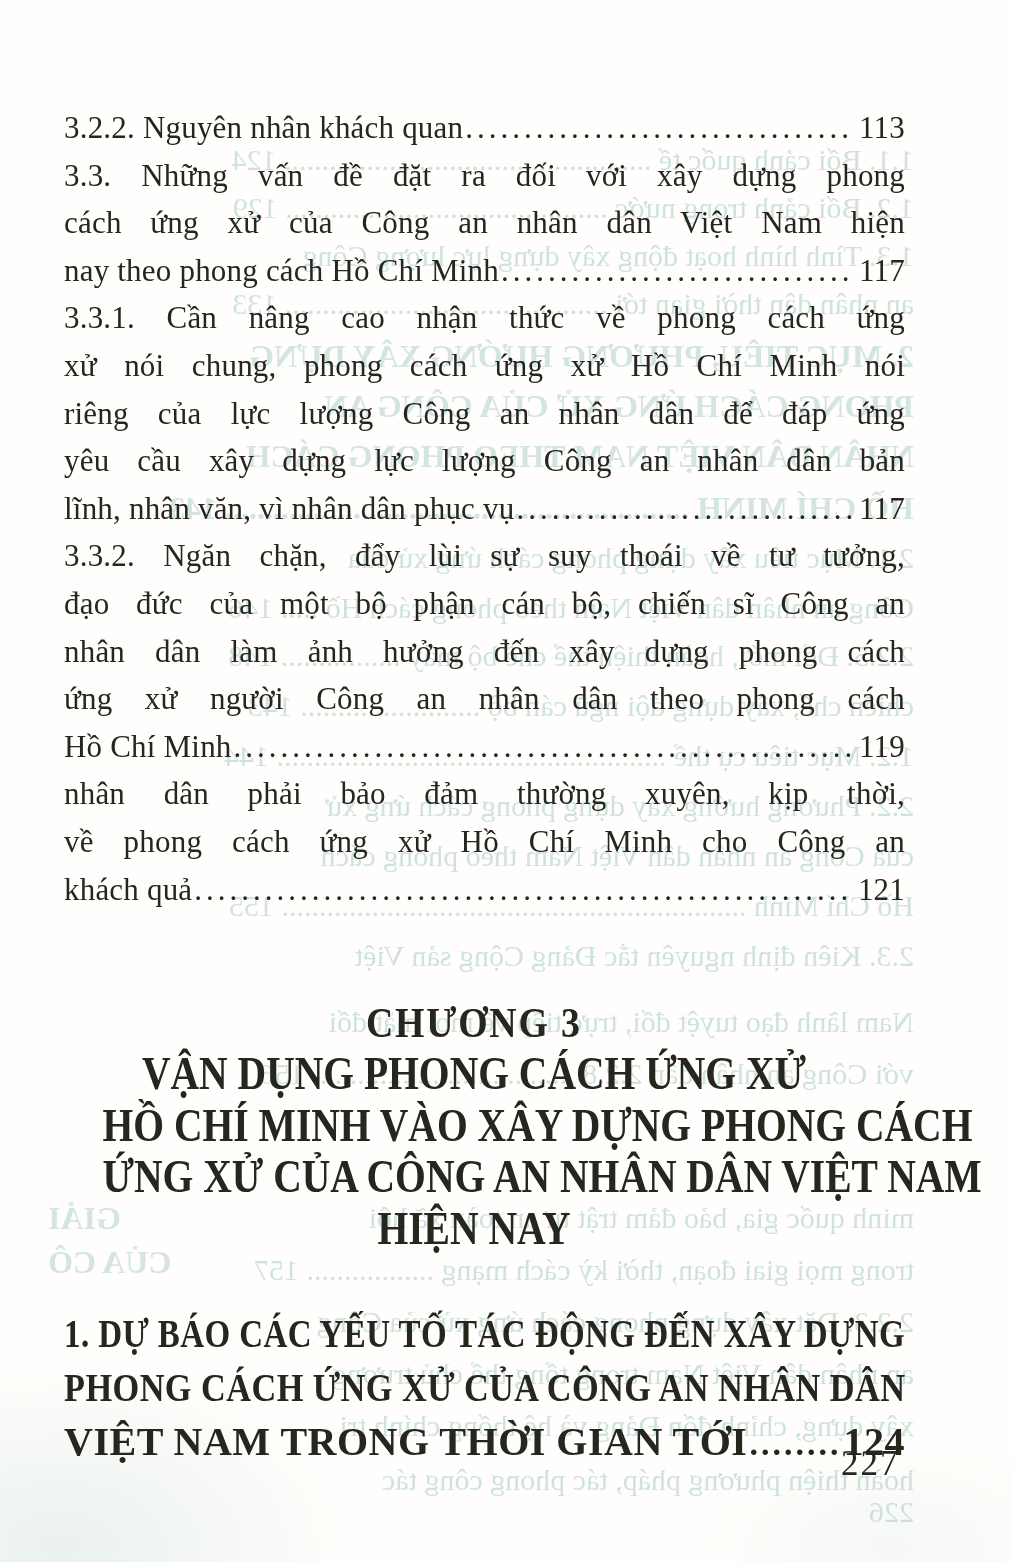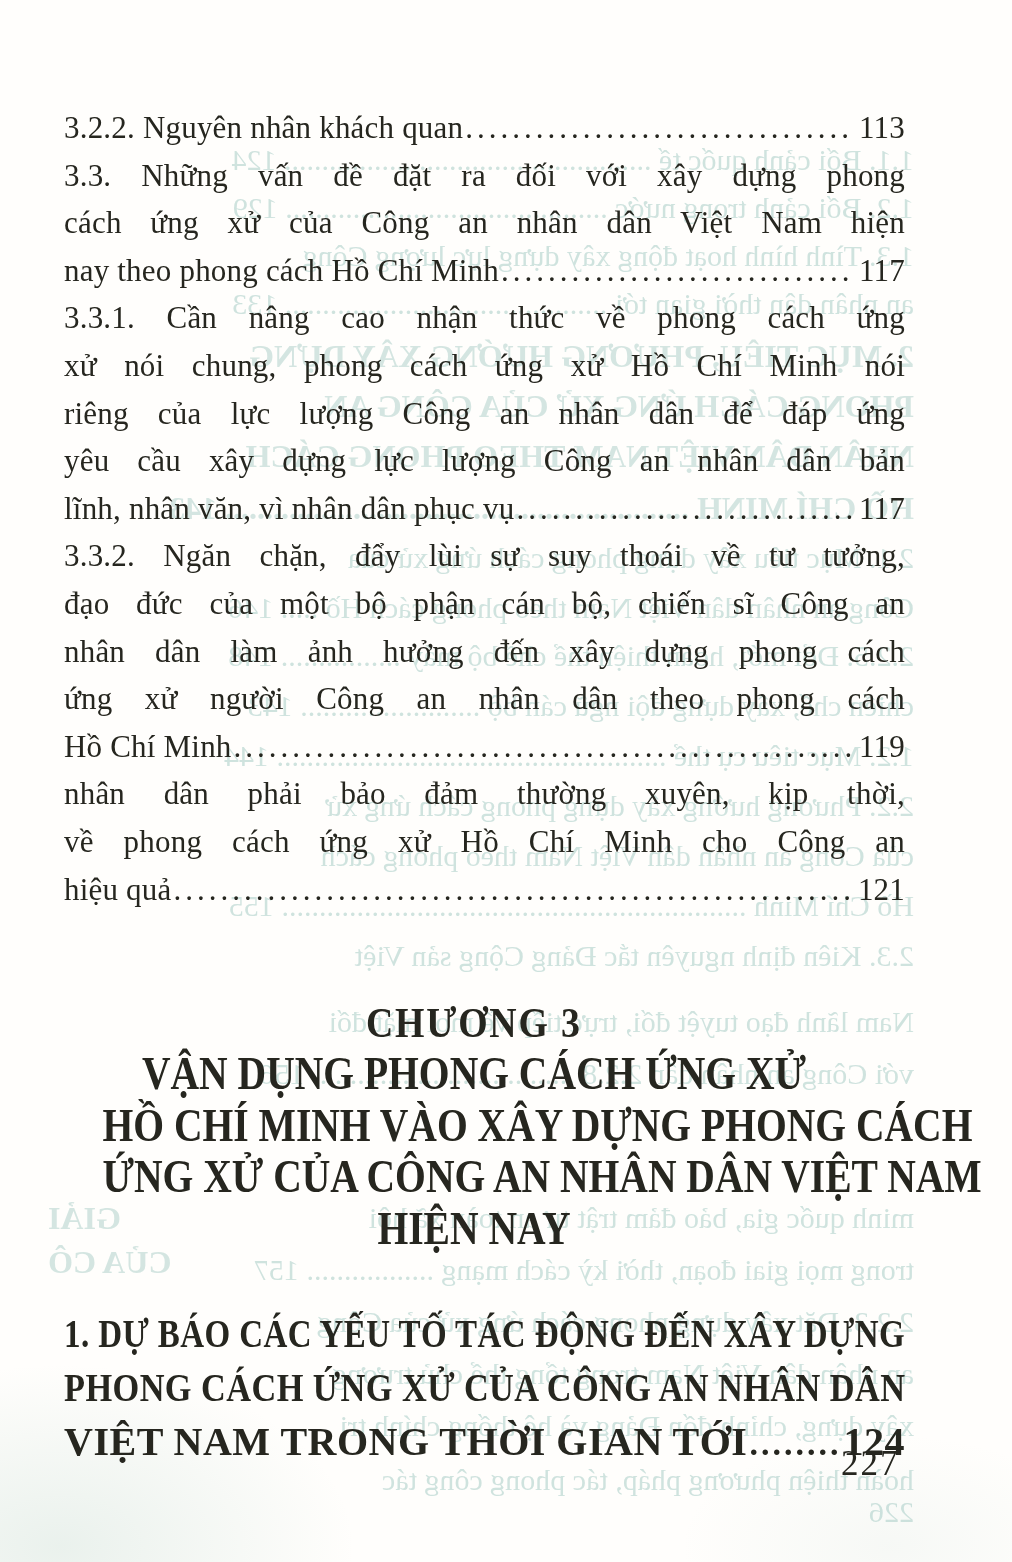--- a/index.html
+++ b/index.html
@@ -191,21 +191,21 @@
       <div class="line j">nhân dân làm ảnh hưởng đến xây dựng phong cách</div>
       <div class="line j">ứng xử người Công an nhân dân theo phong cách</div>
       <div class="line leader">
         <span class="t">Hồ Chí Minh</span>
         <span class="dots"></span>
         <span class="pg">119</span>
       </div>
       <div class="line j">nhân dân phải bảo đảm thường xuyên, kịp thời,</div>
       <div class="line j">về phong cách ứng xử Hồ Chí Minh cho Công an</div>
       <div class="line leader">
-        <span class="t">hiệu quả</span>
+        <span class="t">khách quả</span>
         <span class="dots"></span>
         <span class="pg">121</span>
       </div>
     </main>
 
   <section class="chapter">
     <div>
       <span class="ch-label">CHƯƠNG 3</span>
     </div>
     <div id="ch-titles">

